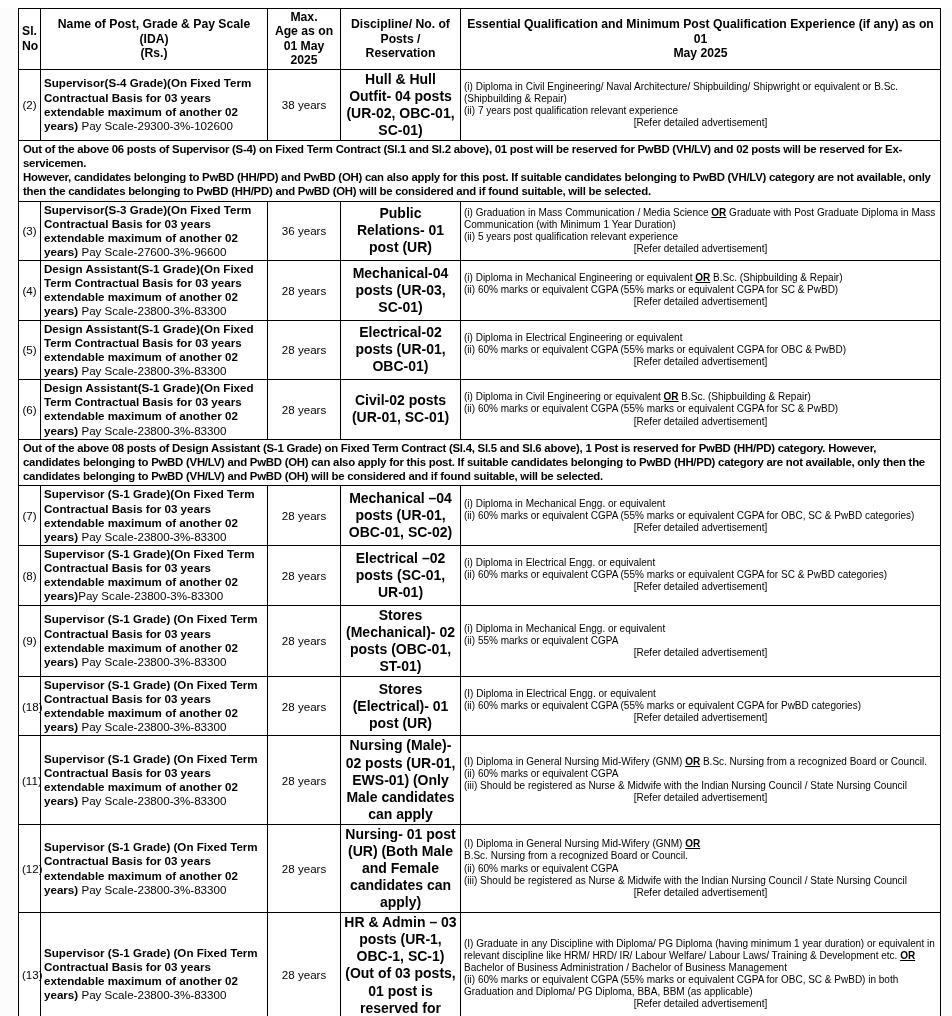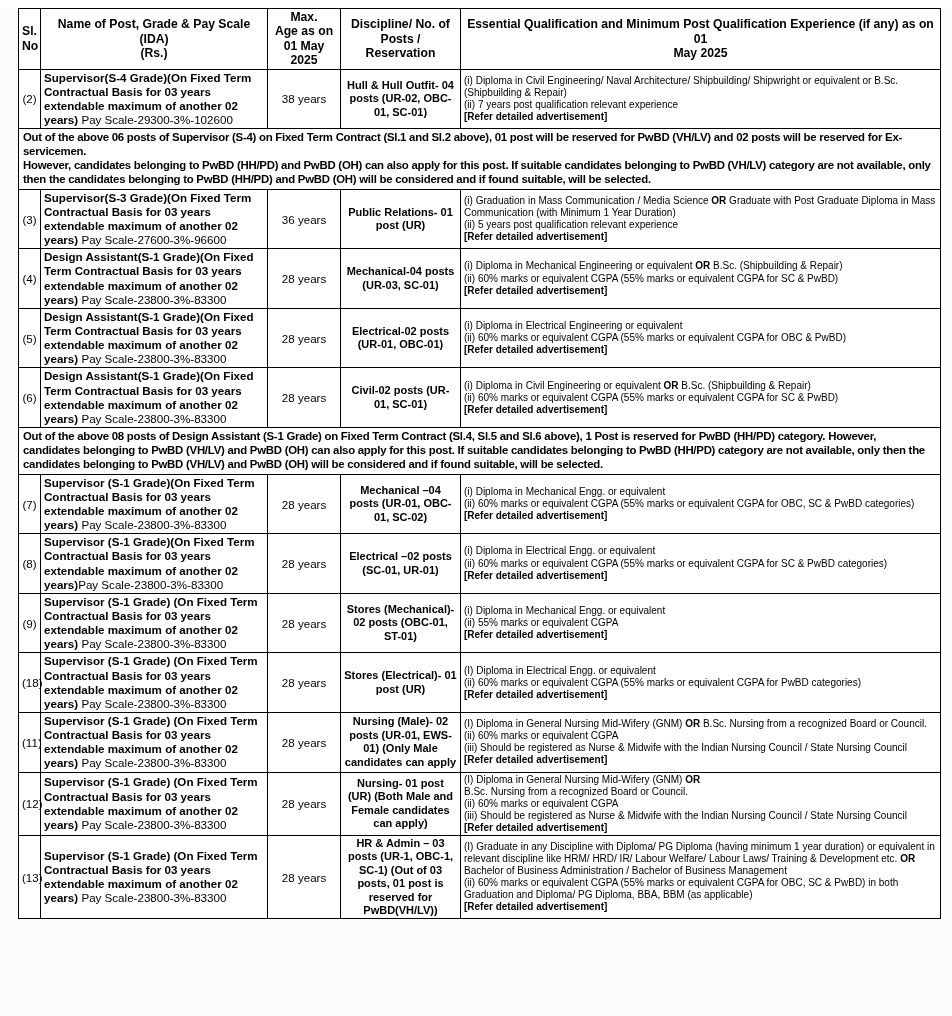--- a/index.html
+++ b/index.html
@@ -68,36 +68,36 @@
   }
   td.post b { font-weight: bold; }
   td.post .pay { font-weight: normal; }
   td.age {
     text-align: center;
     font-size: 11.6px;
     vertical-align: middle;
   }
   td.disc {
     text-align: center;
-    font-size: 11px;
+    font-size: 14px;
     font-weight: bold;
     line-height: 1.22;
     vertical-align: middle;
     padding: 2px 2px;
   }
   td.qual {
     text-align: left;
     font-size: 10px;
     line-height: 1.21;
     vertical-align: top;
     padding: 2px 4px;
   }
   td.qual .ln { display: block; }
-  td.qual .refer { font-weight: bold; display: block; }
-  td.qual .strongor { font-weight: bold; }
+  td.qual .refer { font-weight: normal; display: block; text-align: center; }
+  td.qual .strongor { font-weight: bold; text-decoration: underline; }
 
   tr.note td {
     font-size: 11.4px;
     font-weight: bold;
     line-height: 1.22;
     text-align: left;
     vertical-align: middle;
     padding: 2px 4px;
     letter-spacing: -0.25px;
     margin-top: 8px;

